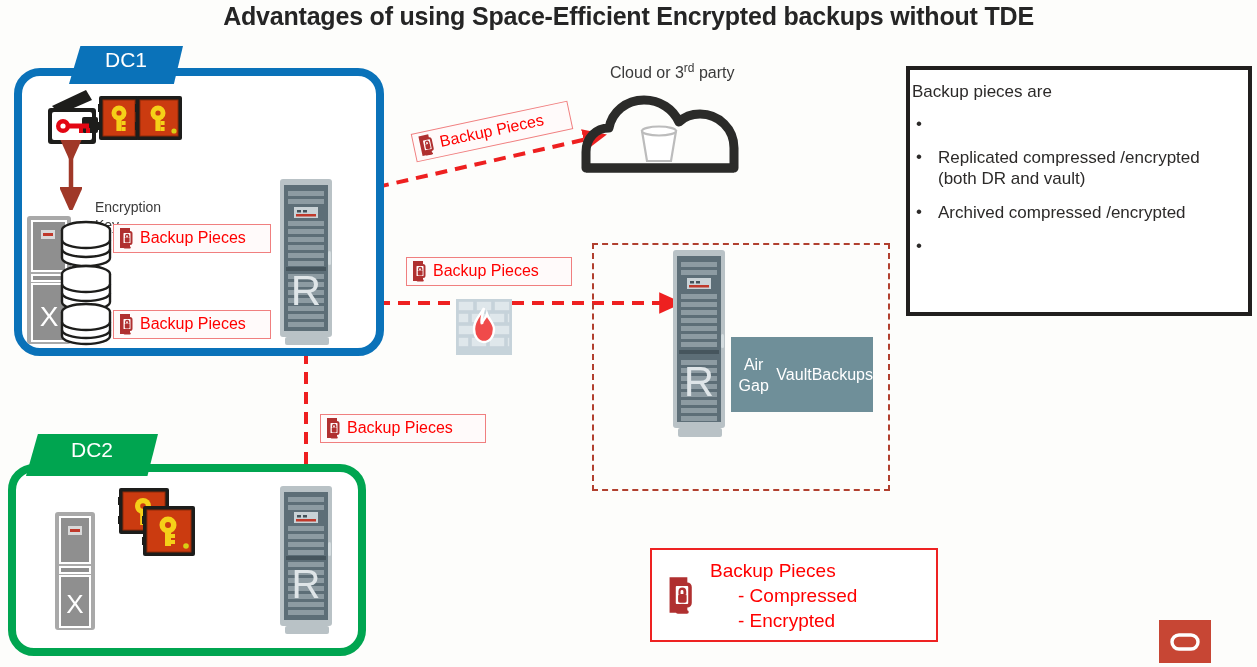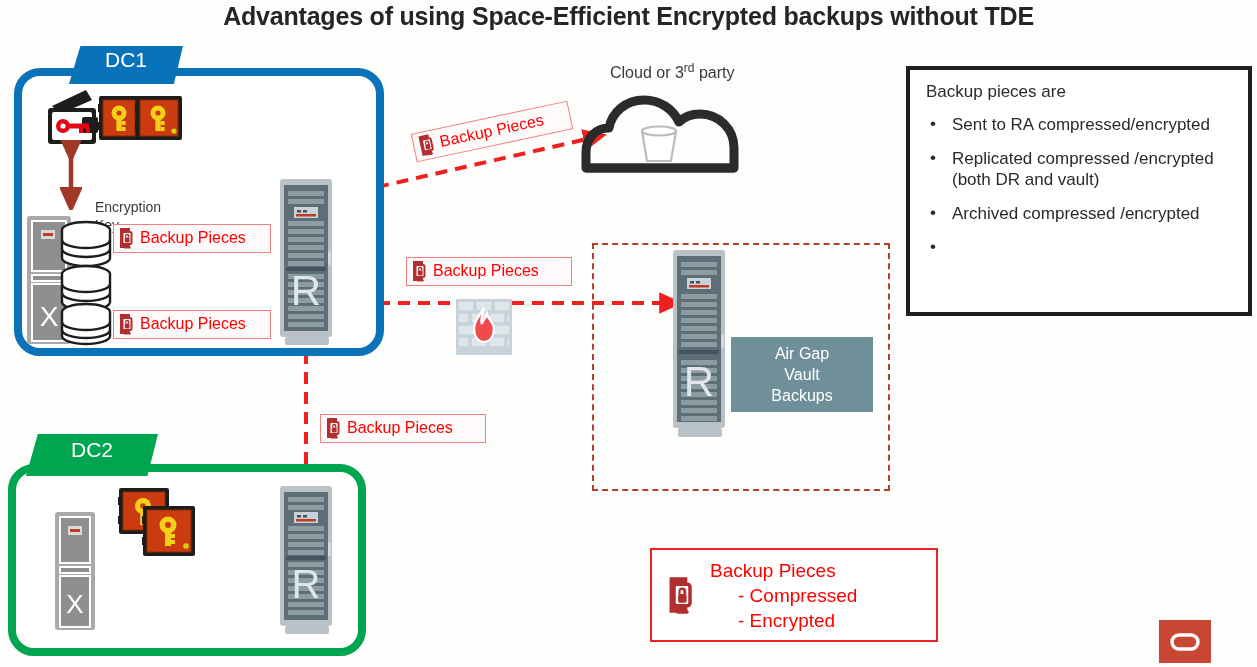--- a/index.html
+++ b/index.html
@@ -57,36 +57,36 @@
   .bp-chip .bp-label{line-height:16px;}
   .clampicon{flex:0 0 auto;}
 
   
   svg.flow{position:absolute;left:0;top:0;width:1257px;height:667px;overflow:visible;pointer-events:none;}
 
   
   #info-panel{
     left:906px;top:66px;width:346px;height:250px;
     border:4px solid #211f1e;background:#ffffff;box-sizing:border-box;
-    padding:12px 10px 10px 14px;
+    padding:12px 10px 10px 0;
   }
   #info-heading{font-size:17px;color:#2c2a29;margin:0 0 12px 2px;}
   .info-row{display:flex;margin-bottom:13px;}
   .info-bullet{width:28px;flex:0 0 28px;color:#2c2a29;font-size:17px;line-height:20px;text-align:left;padding-left:6px;box-sizing:border-box;}
   .info-text{font-size:17px;color:#2c2a29;line-height:21px;}
 
   
   #airgap-region{
     left:592px;top:243px;width:298px;height:248px;
     border:2px dashed #b1402f;box-sizing:border-box;background:transparent;
   }
   #airgap-box{
     left:731px;top:337px;width:142px;height:75px;background:#6f8f99;
     color:#ffffff;font-size:16px;line-height:21px;text-align:center;
-    display:flex;flex-direction:column;align-items:center;justify-content:center;
+    display:flex;flex-direction:row;align-items:center;justify-content:center;
   }
 
   
   #legend-box{
     left:650px;top:548px;width:288px;height:94px;
     border:2px solid #ee2222;background:#ffffff;box-sizing:border-box;
     display:flex;align-items:center;padding-left:14px;
   }
   #legend-text{color:#ff0000;font-size:19px;line-height:25px;margin-left:12px;}
   #legend-text .ind{padding-left:28px;display:block;}
@@ -464,21 +464,20 @@
       <rect x="5.6" y="19.6" width="7.2" height="2" rx="1" fill="#b03030"></rect>
     </svg>
     <span class="bp-label">Backup Pieces</span>
   </div>
 
   <div class="abs" id="info-panel">
     <div id="info-heading">Backup pieces are</div>
 
     <div class="info-row">
       <div class="info-bullet">•</div>
-      <div class="info-text">Sent to RA compressed/encrypted</div>
     </div>
 
     <div class="info-row">
       <div class="info-bullet">•</div>
       <div class="info-text">
         <div>Replicated compressed /encrypted</div>
         <div> (both DR and vault)</div>
       </div>
     </div>
 

